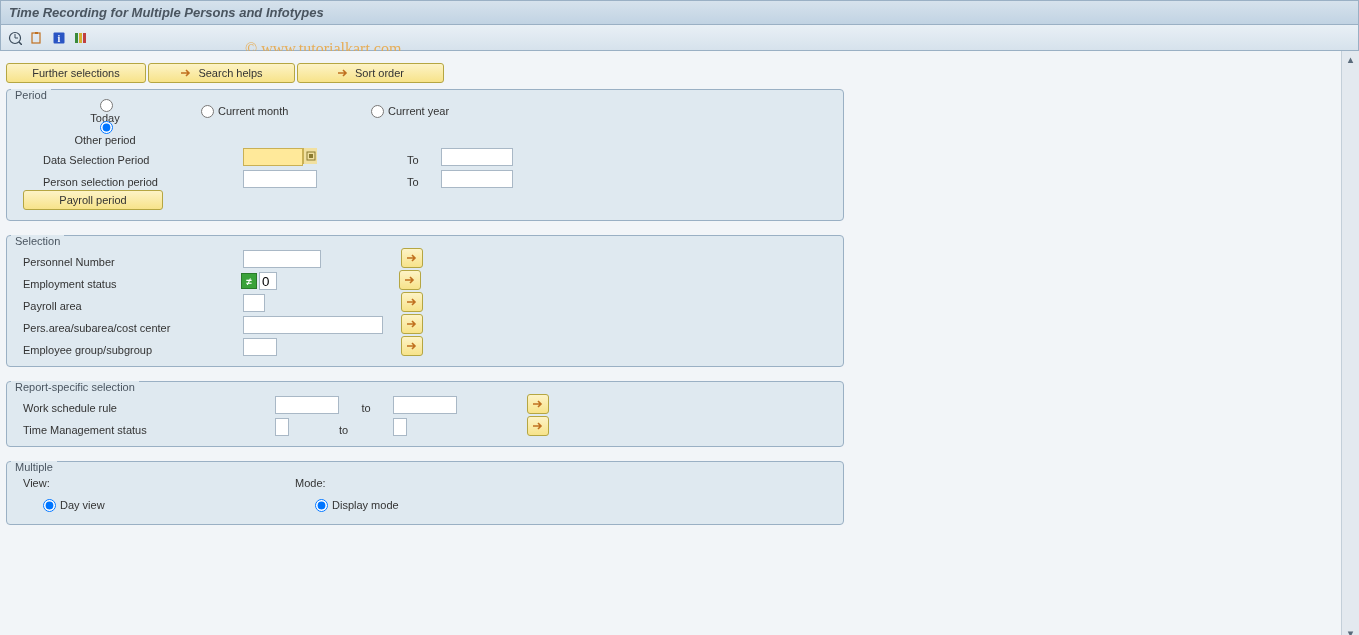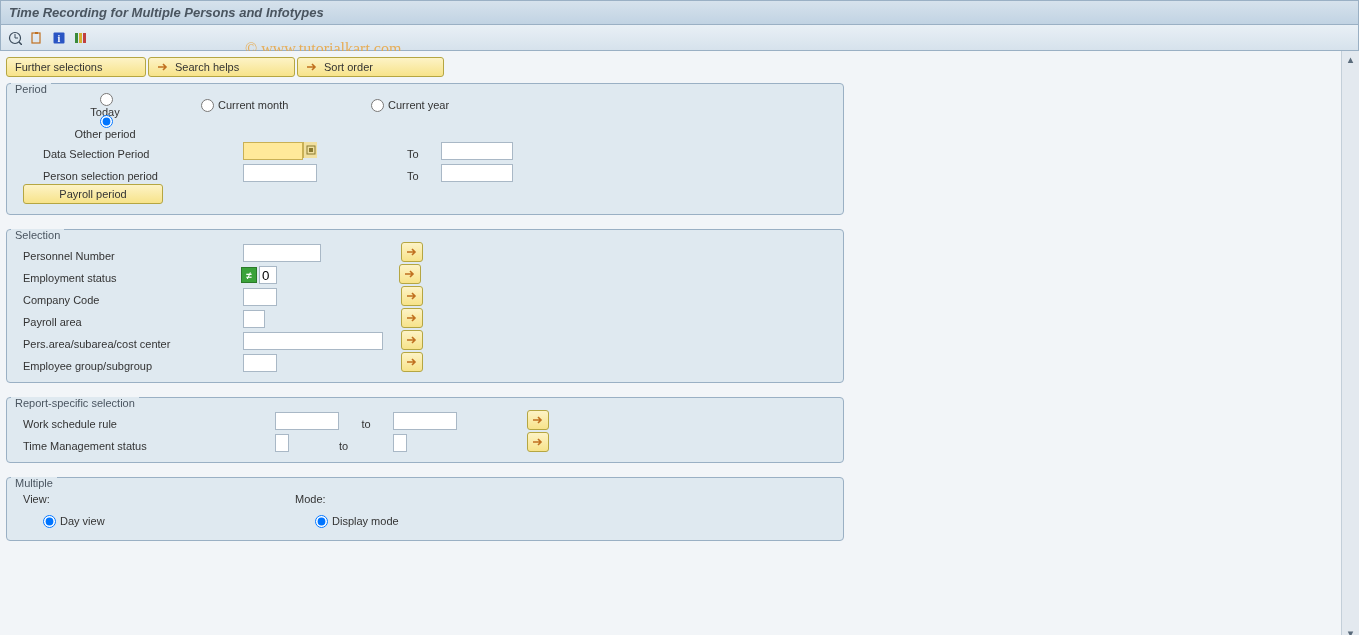--- a/index.html
+++ b/index.html
@@ -49,24 +49,25 @@
     display: flex; flex-direction: column; align-items: center; justify-content: space-between;
   }
   .scroll-arrow { width: 16px; height: 16px; display:flex;align-items:center;justify-content:center; color:#5a6b7b; cursor:pointer; }
 
   .btnbar { display: flex; gap: 2px; margin-bottom: 6px; }
   .sap-btn {
     background: linear-gradient(#fdf3c6, #f7e38a);
     border: 1px solid #b5a642;
     border-radius: 3px;
     height: 20px;
-    display: inline-flex; align-items: center; justify-content: flex-start;
+    display: inline-flex; align-items: center; justify-content: center;
     padding: 0 8px;
     cursor: pointer;
     color: #333;
+    margin-top: 6px;
   }
   .sap-btn .arrow { margin-right: 6px; }
 
   .groupbox {
     border: 1px solid #9ab0c4;
     border-radius: 4px;
     background: #dfe9f0;
     margin-bottom: 14px;
     width: 838px;
     position: relative;
@@ -243,29 +244,20 @@
           <span class="green-chip">≠</span>
           <input class="textinput" style="width: 18px; text-align: left;" value="0">
         </div>
         <span class="yellow-icon-btn">
               <svg width="12" height="10">
                 <path d="M1 5 H9 M6 2 L9 5 L6 8" fill="none" stroke="#c07020" stroke-width="1.6"></path>
               </svg>
             </span>
       </div>
       <div class="field-row">
-        <div class="field-label">Company Code</div>
-        <div style="width:150px"><input class="textinput" style="width: 34px;"></div>
-        <span class="yellow-icon-btn">
-              <svg width="12" height="10">
-                <path d="M1 5 H9 M6 2 L9 5 L6 8" fill="none" stroke="#c07020" stroke-width="1.6"></path>
-              </svg>
-            </span>
-      </div>
-      <div class="field-row">
         <div class="field-label">Payroll area</div>
         <div style="width:150px"><input class="textinput" style="width: 22px;"></div>
         <span class="yellow-icon-btn">
               <svg width="12" height="10">
                 <path d="M1 5 H9 M6 2 L9 5 L6 8" fill="none" stroke="#c07020" stroke-width="1.6"></path>
               </svg>
             </span>
       </div>
       <div class="field-row">
         <div class="field-label">Pers.area/subarea/cost center</div>

